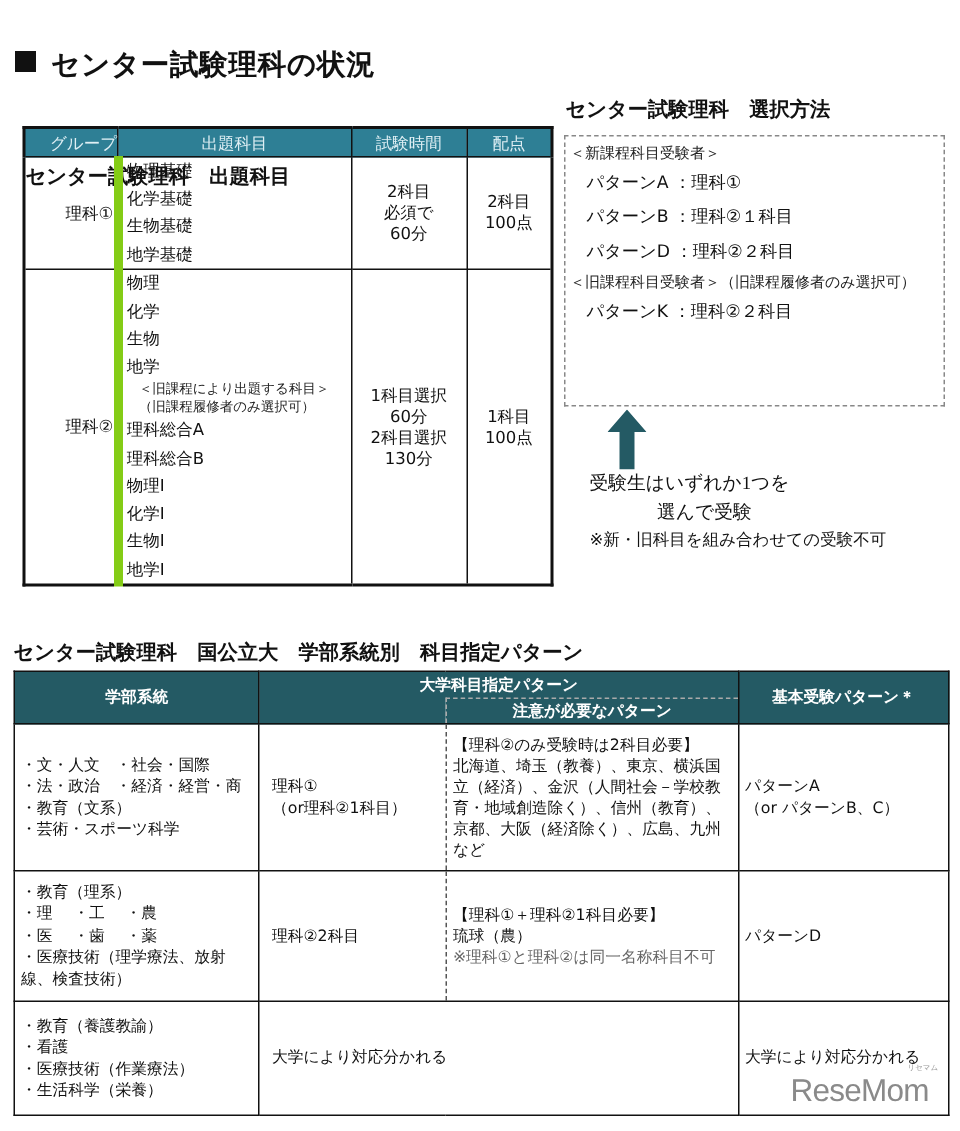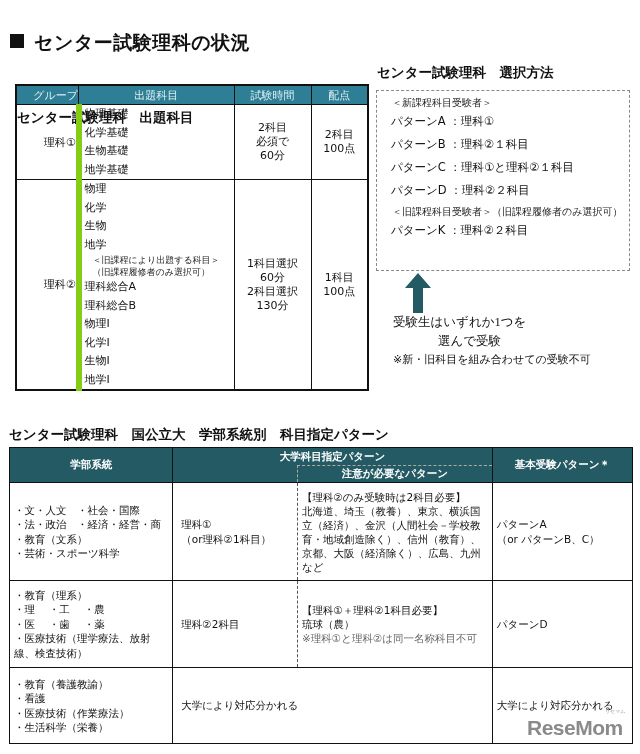--- a/index.html
+++ b/index.html
@@ -25,42 +25,42 @@
   .t1 .c-subj { width: 150px; padding-left: 3px; }
   .t1 .c-time { width: 80px; text-align: center; }
   .t1 .c-pts { width: 58px; text-align: center; }
   .t1 td.c-subj { border-left: 6px solid #84cc16; margin-left: 36px; }
   .subj-line { line-height: 18.5px; height: 18.5px; white-space: nowrap; }
   .subj-note { font-size: 9px; line-height: 12px; color: #222; padding-left: 8px; white-space: nowrap; }
   .centered-lines div { line-height: 14px; }
 
   
   .sel-box { left: 376px; top: 90px; width: 252px; height: 179px; border: 1px dashed #888; font-size: 11.5px; }
-  .sel-box .hdr { font-size: 10px; line-height: 14px; margin-left: 15px; white-space: nowrap; color: #222; }
+  .sel-box .hdr { font-size: 10px; line-height: 14px; margin-left: 3px; white-space: nowrap; color: #222; }
   .sel-box .pat { line-height: 23px; padding-left: 14px; white-space: nowrap; }
   .arrow { left: 405px; top: 273px; width: 26px; height: 40px; }
   .note1 { left: 393px; top: 313px; font-size: 12.5px; line-height: 19px; white-space: nowrap; font-family: Liberation Serif, serif; }
   .note1 .l2 { padding-left: 45px; }
   .note2 { left: 393px; top: 351px; font-size: 11px; line-height: 18px; width: 230px; }
 
   
   .t2 { left: 9px; top: 447px; width: 624px; font-size: 10.5px; }
   .t2 th { background: #245a64; color: #ffffff; font-weight: bold; font-size: 10.5px; border: 1px solid #111; padding: 0; }
   .t2 td { border: 1px solid #111; vertical-align: middle; padding: 0 4px; }
   .t2 .w1 { width: 155px; }
   .t2 .w2 { width: 118px; }
   .t2 .w3 { width: 185px; }
   .t2 .w4 { width: 133px; }
   .t2 td.nr { border-right: none; }
   .t2 td.nl { border-left: 1px dashed #555; }
   .t2 .sub-hdr { border-top: 1px dashed #aaa; border-left: 1px dashed #aaa; }
   .lines div { line-height: 14.5px; white-space: nowrap; }
   .warn-lines div { line-height: 14px; }
   .gray { color: #666; }
-  .logo { left: 527px; top: 716px; font-size: 21px; font-weight: bold; color: #8a8a8a; letter-spacing: -0.5px; font-family: "Liberation Sans", sans-serif; }
+  .logo { left: 527px; top: 716px; font-size: 21px; font-weight: normal; color: #8a8a8a; letter-spacing: -0.5px; font-family: "Liberation Sans", sans-serif; }
   .logo-ruby { left: 605px; top: 708px; font-size: 5px; color: #999; }
 </style>
 </head>
 <body>
 
 <div class="abs main-title"><span class="sq"></span><span>センター試験理科の状況</span></div>
 
 <div class="abs sub-title" style="left:17px; top:64px;margin-top:45px;">センター試験理科　出題科目</div>
 
 <table class="abs t1">
@@ -117,21 +117,20 @@
     </td>
   </tr>
 </tbody>
   </table>
 
 <div class="abs sub-title" style="left:377px; top:64px;">センター試験理科　選択方法</div>
 <div class="abs sel-box">
   <div class="hdr" style="margin-top:5px">＜新課程科目受験者＞</div>
   <div class="pat">パターンA ：理科①</div>
   <div class="pat">パターンB ：理科②１科目</div>
-  <div class="pat">パターンC ：理科①と理科②１科目</div>
   <div class="pat">パターンD ：理科②２科目</div>
   <div class="hdr" style="margin-top:3px">＜旧課程科目受験者＞（旧課程履修者のみ選択可）</div>
   <div class="pat">パターンK ：理科②２科目</div>
 </div>
 <svg class="abs arrow" viewBox="0 0 26 40">
   <polygon points="13,0 26,15 18,15 18,40 8,40 8,15 0,15" fill="#245a64"></polygon>
 </svg>
 <div class="abs note1">
   <div>受験生はいずれか1つを</div>
   <div class="l2">選んで受験</div>

